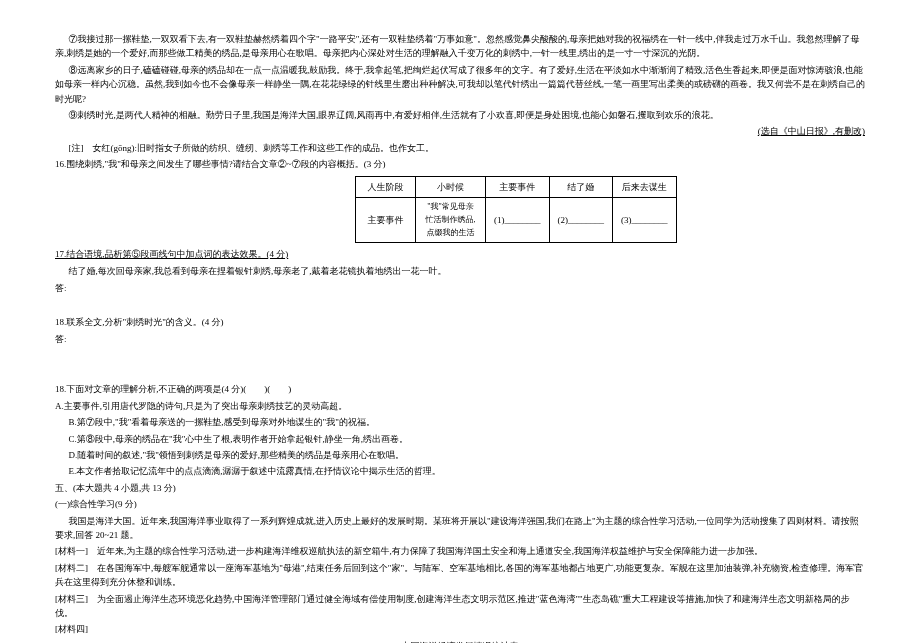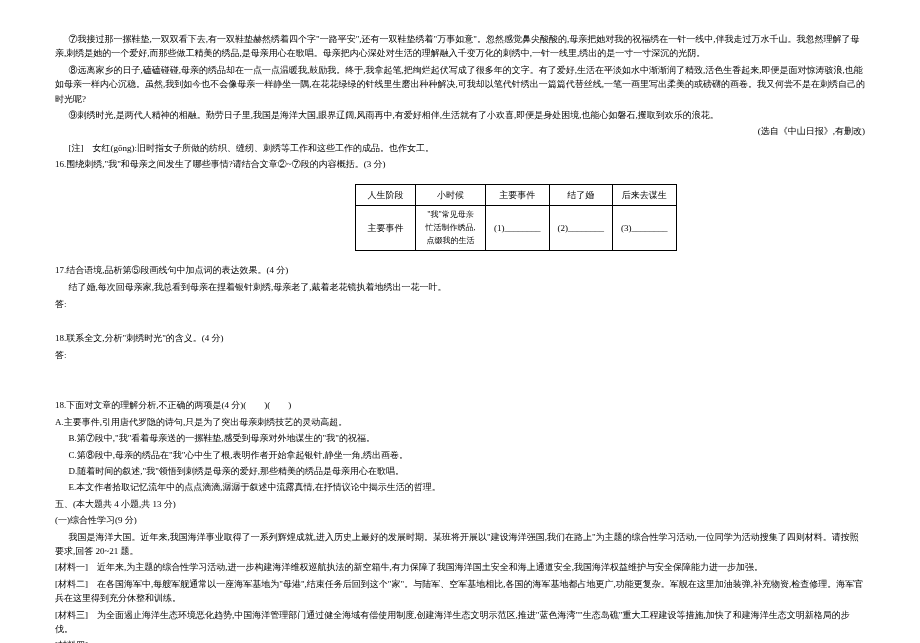--- a/index.html
+++ b/index.html
@@ -7,36 +7,36 @@
       font-family: "SimSun", "宋体", serif;
       font-size: 9px;
       line-height: 1.6;
       padding: 30px 55px;
       background: #fff;
       color: #000;
       width: 920px;
     }
     p { margin: 2px 0; text-indent: 1.5em; }
     .no-indent { text-indent: 0; }
-    .right { text-align: right; }
+    .right { text-align: right; text-decoration: underline; }
     .center { text-align: center; }
     table {
       border-collapse: collapse;
-      margin: 12px auto;
+      margin: 4px auto;
       font-size: 9px;
     }
     td, th {
       border: 1px solid #000;
       padding: 3px 8px;
       text-align: center;
       min-width: 60px;
       height: 18px;
     }
     .answer-line { margin: 3px 0; }
-    .section-gap { margin-top: 0; }
+    .section-gap { margin-top: 0; text-decoration: underline; }
   </style>
 </head>
 <body>
 
 <p>⑦我接过那一摞鞋垫,一双双看下去,有一双鞋垫赫然绣着四个字"一路平安",还有一双鞋垫绣着"万事如意"。忽然感觉鼻尖酸酸的,母亲把她对我的祝福绣在一针一线中,伴我走过万水千山。我忽然理解了母亲,刺绣是她的一个爱好,而那些做工精美的绣品,是母亲用心在歌唱。母亲把内心深处对生活的理解融入千变万化的刺绣中,一针一线里,绣出的是一寸一寸深沉的光阴。</p>
 <p>⑧远离家乡的日子,磕磕碰碰,母亲的绣品却在一点一点温暖我,鼓励我。终于,我拿起笔,把绚烂起伏写成了很多年的文字。有了爱好,生活在平淡如水中渐渐润了精致,活色生香起来,即便是面对惊涛骇浪,也能如母亲一样内心沉稳。虽然,我到如今也不会像母亲一样静坐一隅,在花花绿绿的针线里生磨出种种解决,可我却以笔代针绣出一篇篇代替丝线,一笔一画里写出柔美的或磅礴的画卷。我又何尝不是在刺绣自己的时光呢?</p>
 <p>⑨刺绣时光,是两代人精神的相融。勤劳日子里,我国是海洋大国,眼界辽阔,风雨再中,有爱好相伴,生活就有了小欢喜,即便是身处困境,也能心如磐石,攫取到欢乐的浪花。</p>
 <p class="right no-indent">(选自《中山日报》,有删改)</p>
 <p>[注]　女红(gōng):旧时指女子所做的纺织、缝纫、刺绣等工作和这些工作的成品。也作女工。</p>
 <p class="no-indent">16.围绕刺绣,"我"和母亲之间发生了哪些事情?请结合文章②~⑦段的内容概括。(3 分)</p>

